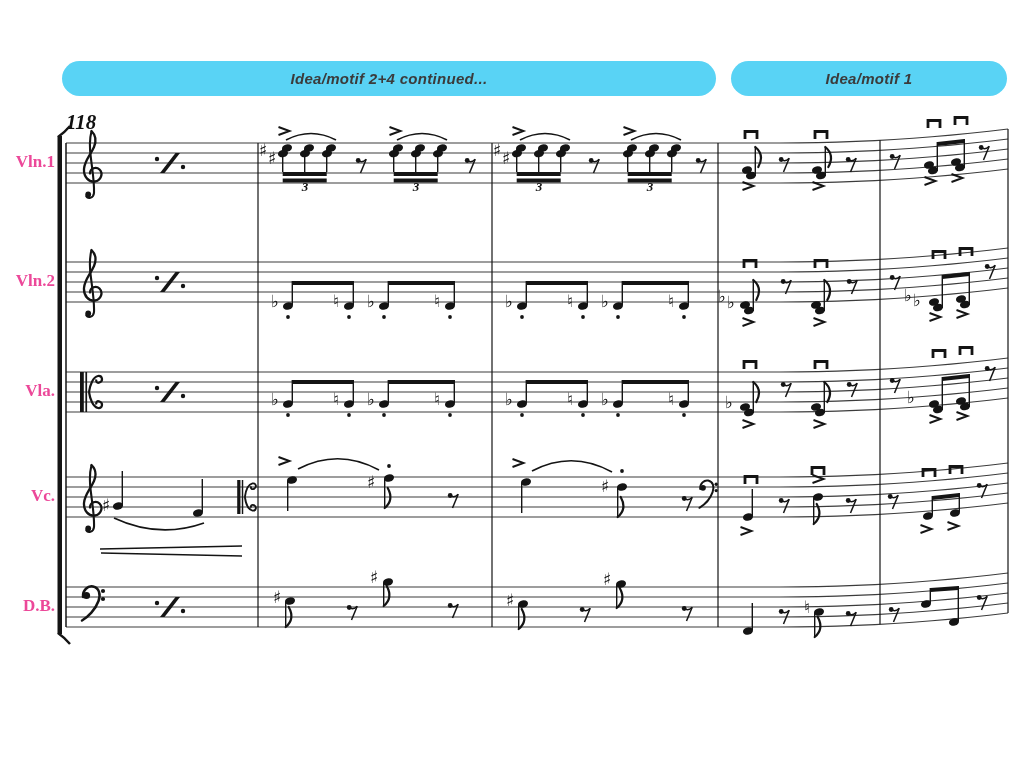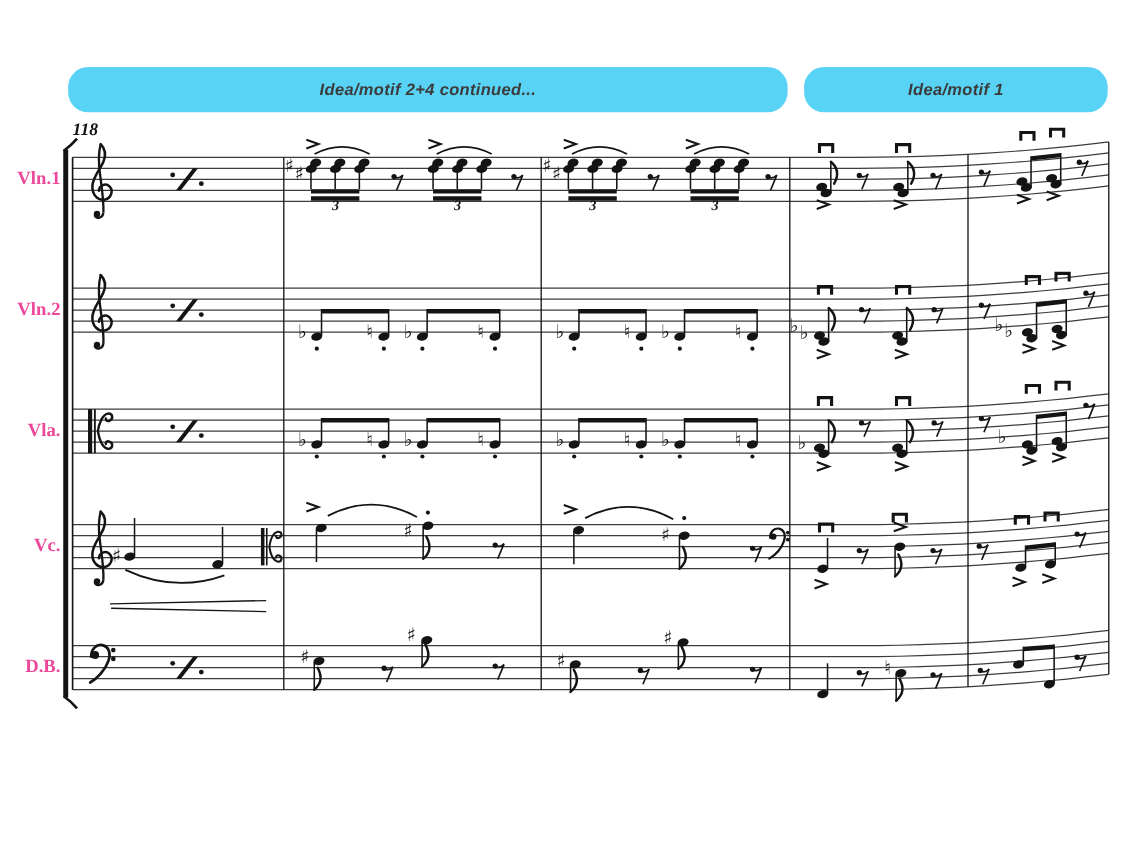--- a/index.html
+++ b/index.html
@@ -1,29 +1,29 @@
 <!DOCTYPE html>
 <html><head>
 <meta charset="utf-8">
 <style>
   html,body{margin:0;padding:0;}
   body{
     width:1024px;height:768px;position:relative;overflow:hidden;
     background:#ffffff;font-family:"Liberation Sans",sans-serif;
   }
   .pill{
-    position:absolute;top:61px;height:41px;border-radius:18px;
+    position:absolute;top:61px;height:35px;border-radius:18px;
     display:flex;align-items:center;justify-content:center;
     font-style:italic;font-weight:bold;font-size:15px;letter-spacing:.3px;
   }
   #pill1{left:62px;width:654px;}
   #pill2{left:731px;width:276px;}
   .measure-number{
     position:absolute;left:66px;top:110px;color:#111;
-    font-family:"Liberation Serif",serif;font-style:italic;font-weight:bold;font-size:16px;
+    font-family:"Liberation Serif",serif;font-style:italic;font-weight:bold;font-size:21px;
   }
   .staff-label{
     position:absolute;left:0;width:55px;text-align:right;color:#ec4899;
     font-family:"Liberation Serif",serif;font-size:17px;font-weight:600;
   }
   #lbl0{top:152px}#lbl1{top:271px}#lbl2{top:381px}#lbl3{top:486px}#lbl4{top:596px}
   #score{position:absolute;left:0;top:0;}
 </style>
 </head>
 <body>

